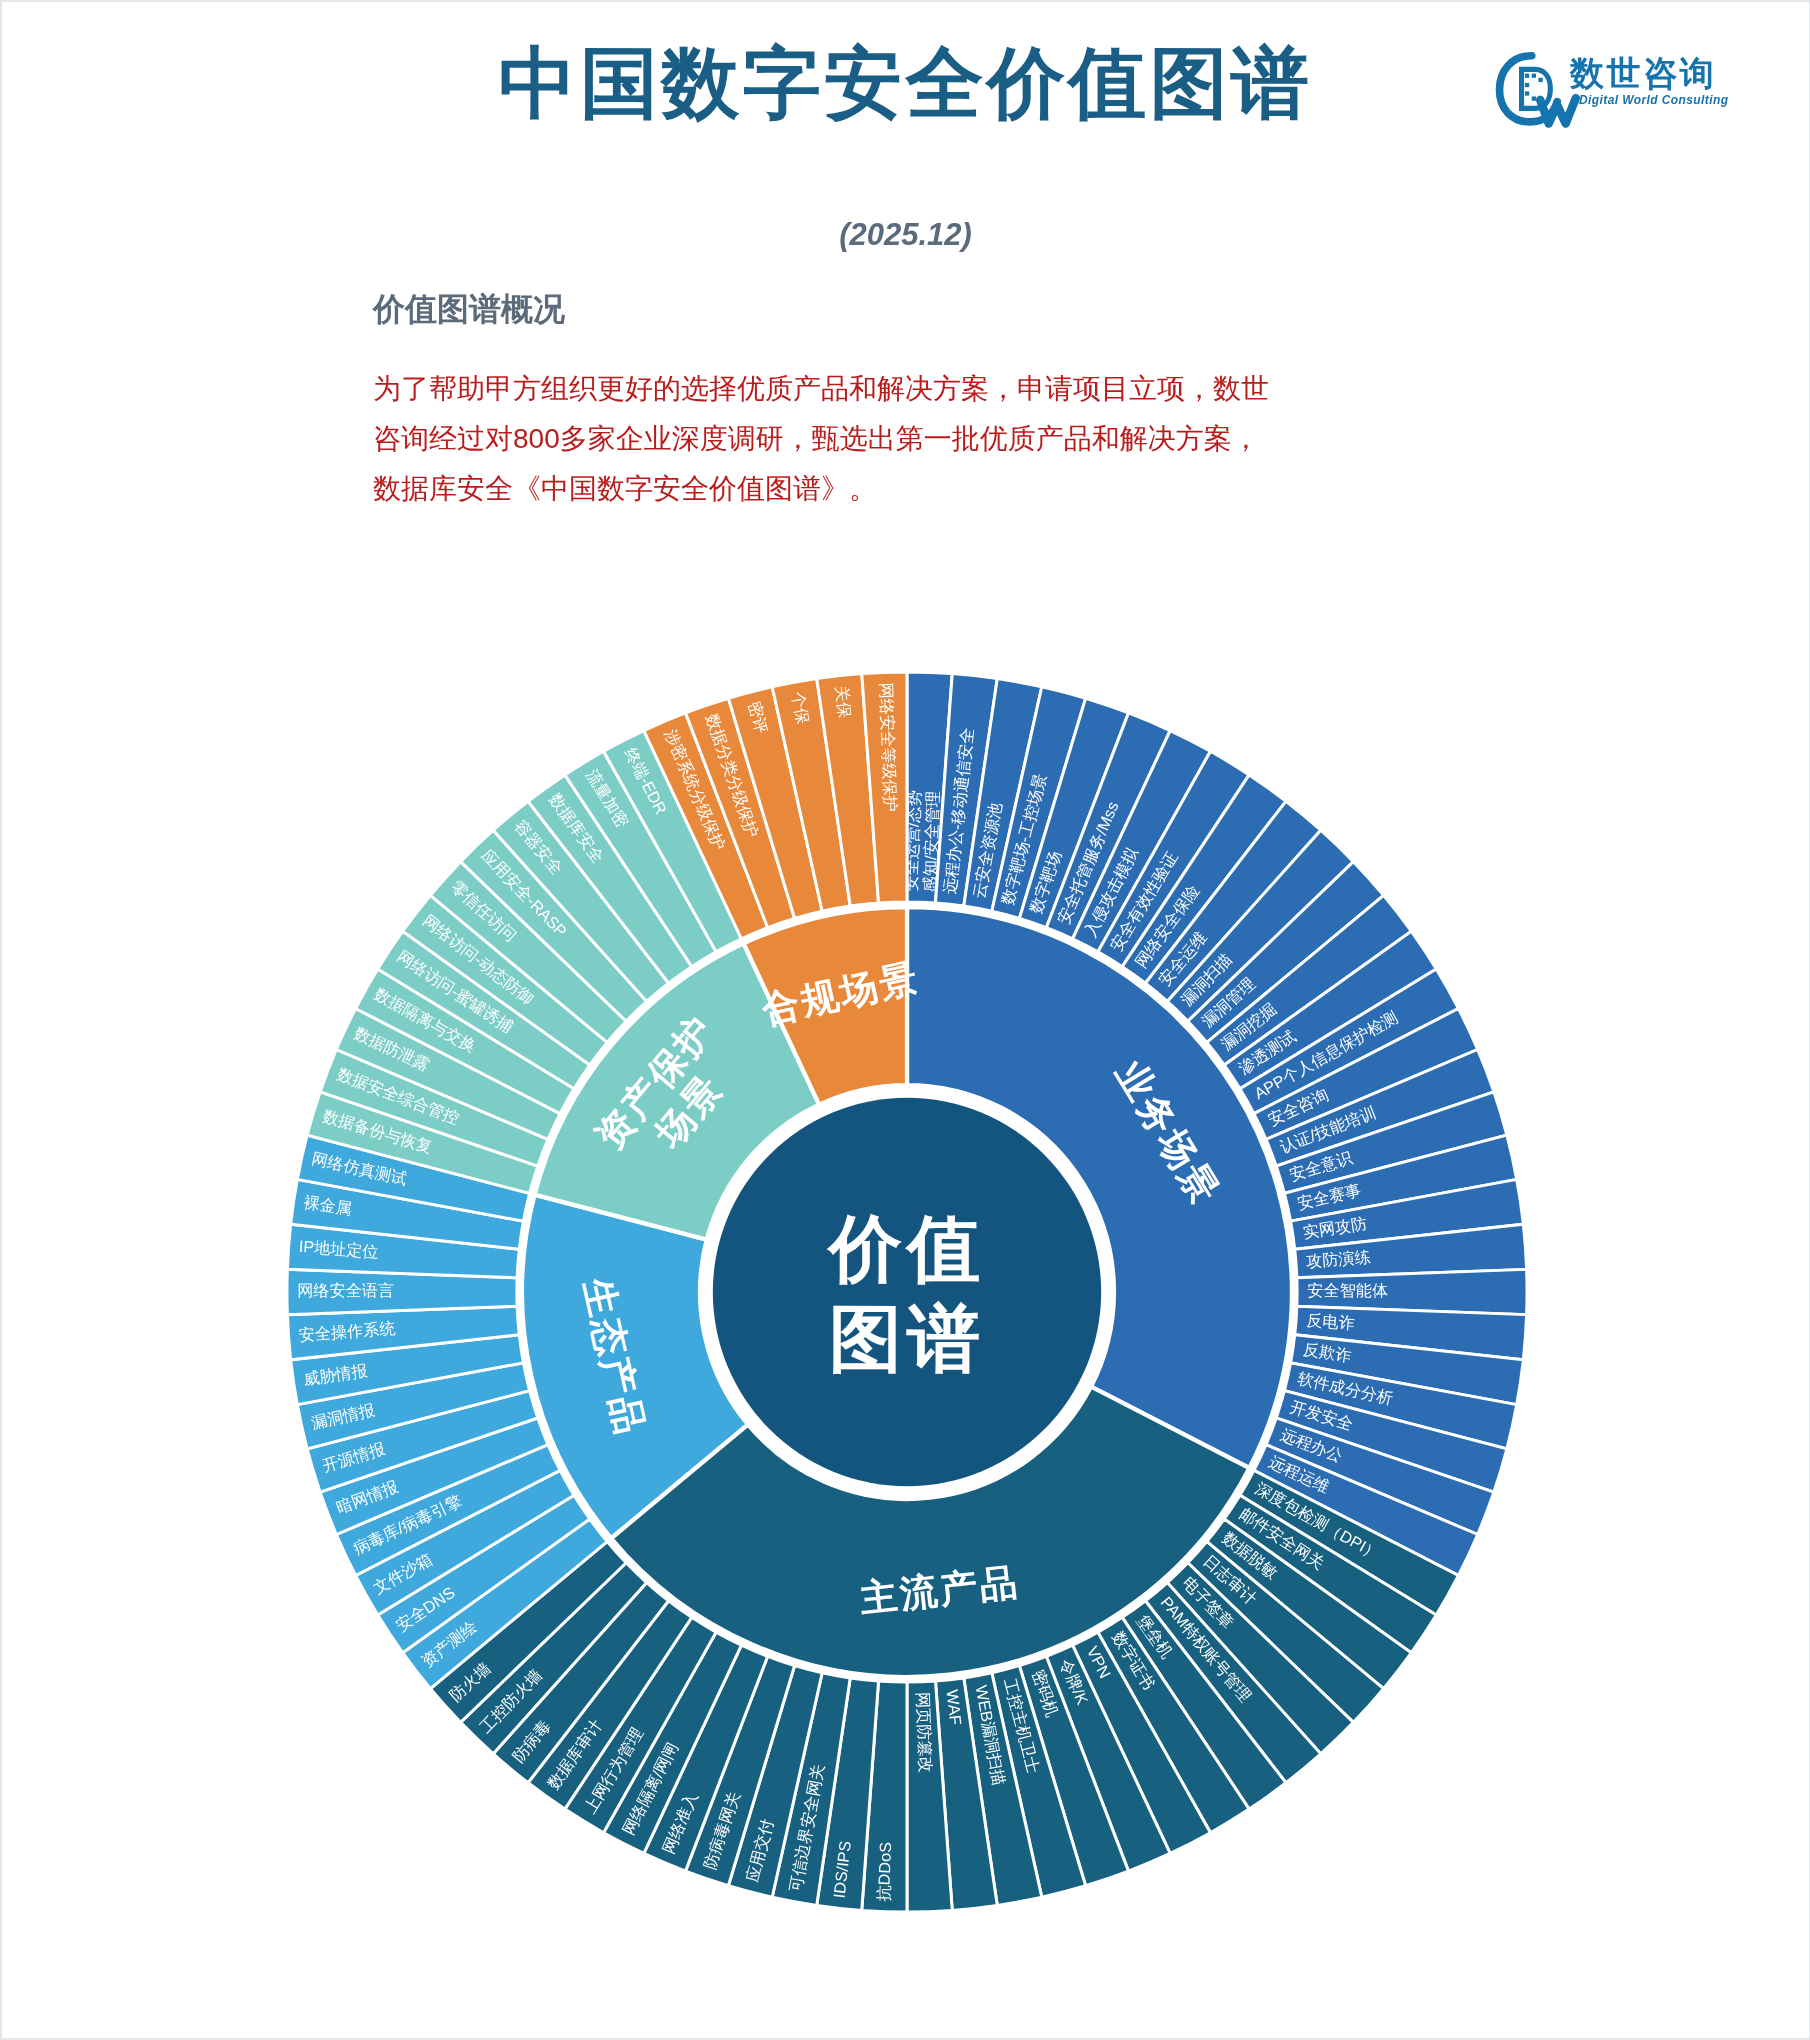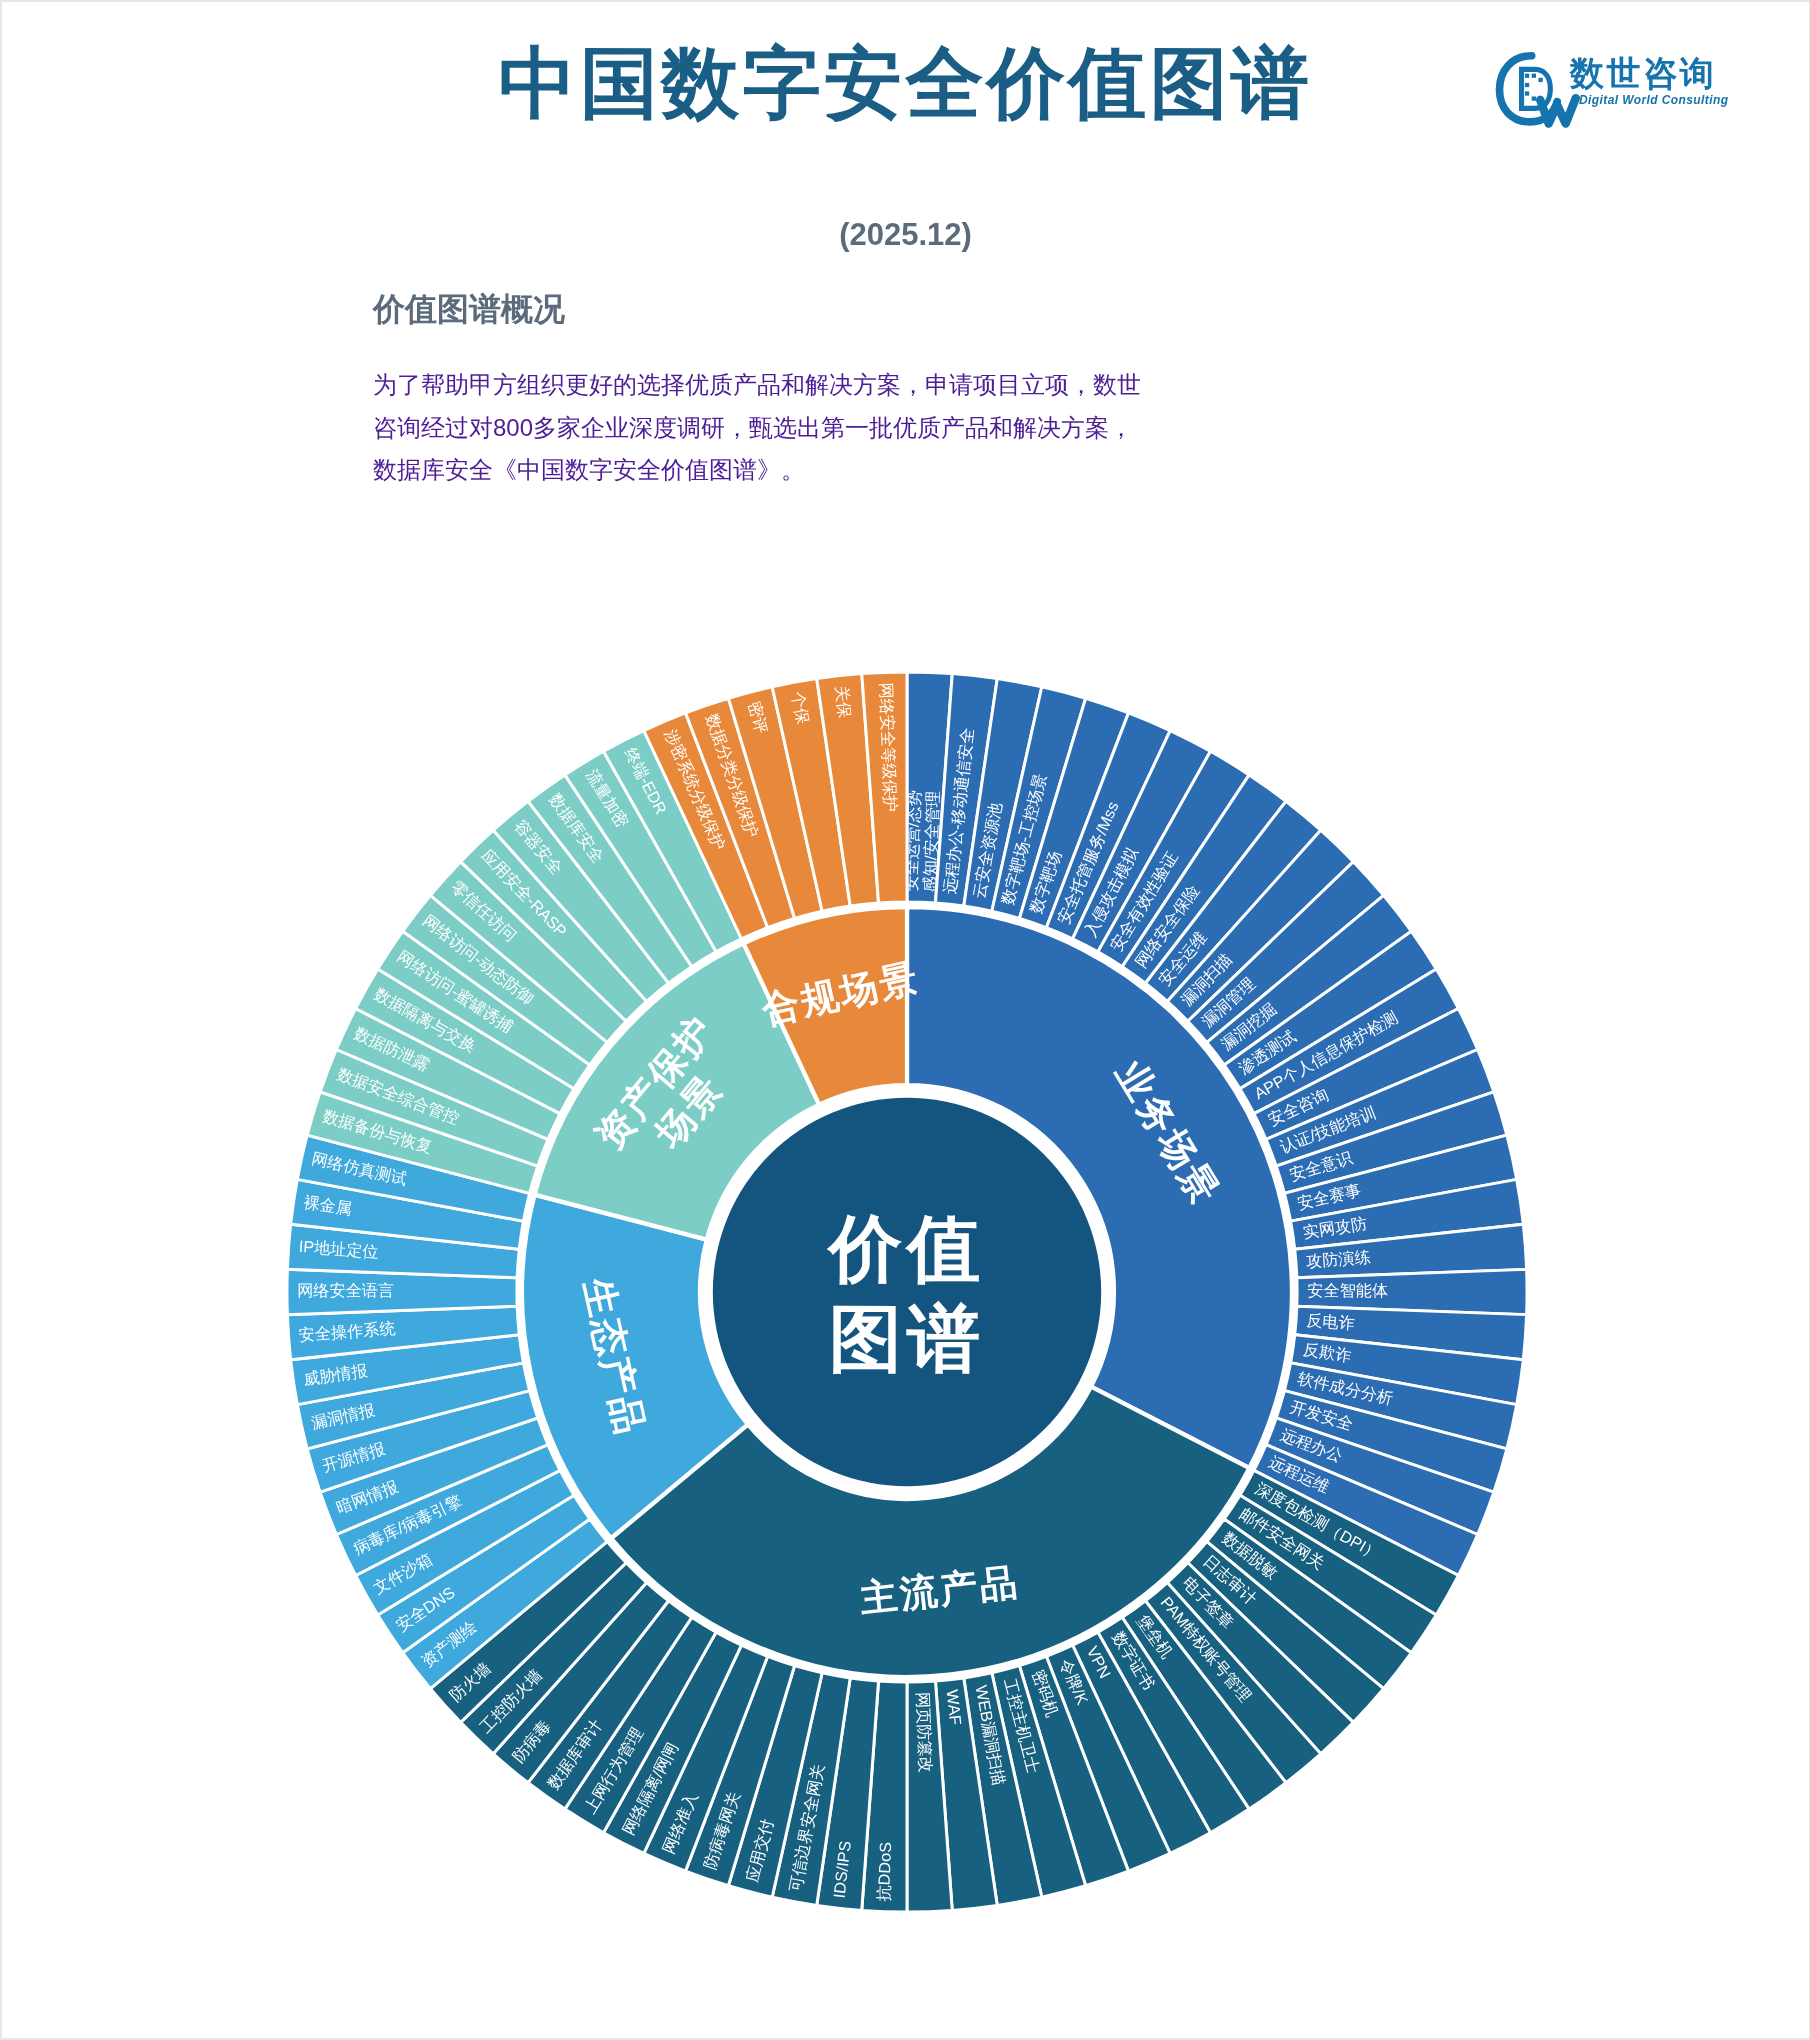--- a/index.html
+++ b/index.html
@@ -41,30 +41,30 @@
     white-space:nowrap;
   }
   .logo-en{
     position:absolute;left:83px;top:49px;
     font-size:12px;font-weight:bold;color:#1573ad;font-style:italic;
     letter-spacing:0.4px;white-space:nowrap;
   }
   .subtitle{
     position:absolute;top:217px;left:0;right:0;
     text-align:center;
-    font-size:31px;font-weight:bold;color:#5b6b7c;
+    font-size:31px;font-weight:bold;color:#5b6b7c;font-style:italic;
   }
   .intro{
     position:absolute;left:373px;top:288px;width:1107px;
   }
   .intro-head{
     font-size:32px;font-weight:bold;color:#5b6b7c;margin-bottom:32px;
   }
   .intro-body{
-    font-size:24px;line-height:1.78;color:#4c1d95;
+    font-size:28px;line-height:1.78;color:#b91c1c;
   }
   .intro-body div{white-space:nowrap;}
   .chart-wrap{
     position:absolute;left:281px;top:666px;width:1252px;height:1252px;
   }
   svg{display:block;overflow:visible;}
   .seg-label{
     fill:#ffffff;
     font-family:"Liberation Sans","DejaVu Sans",sans-serif;
     font-size:19px;

